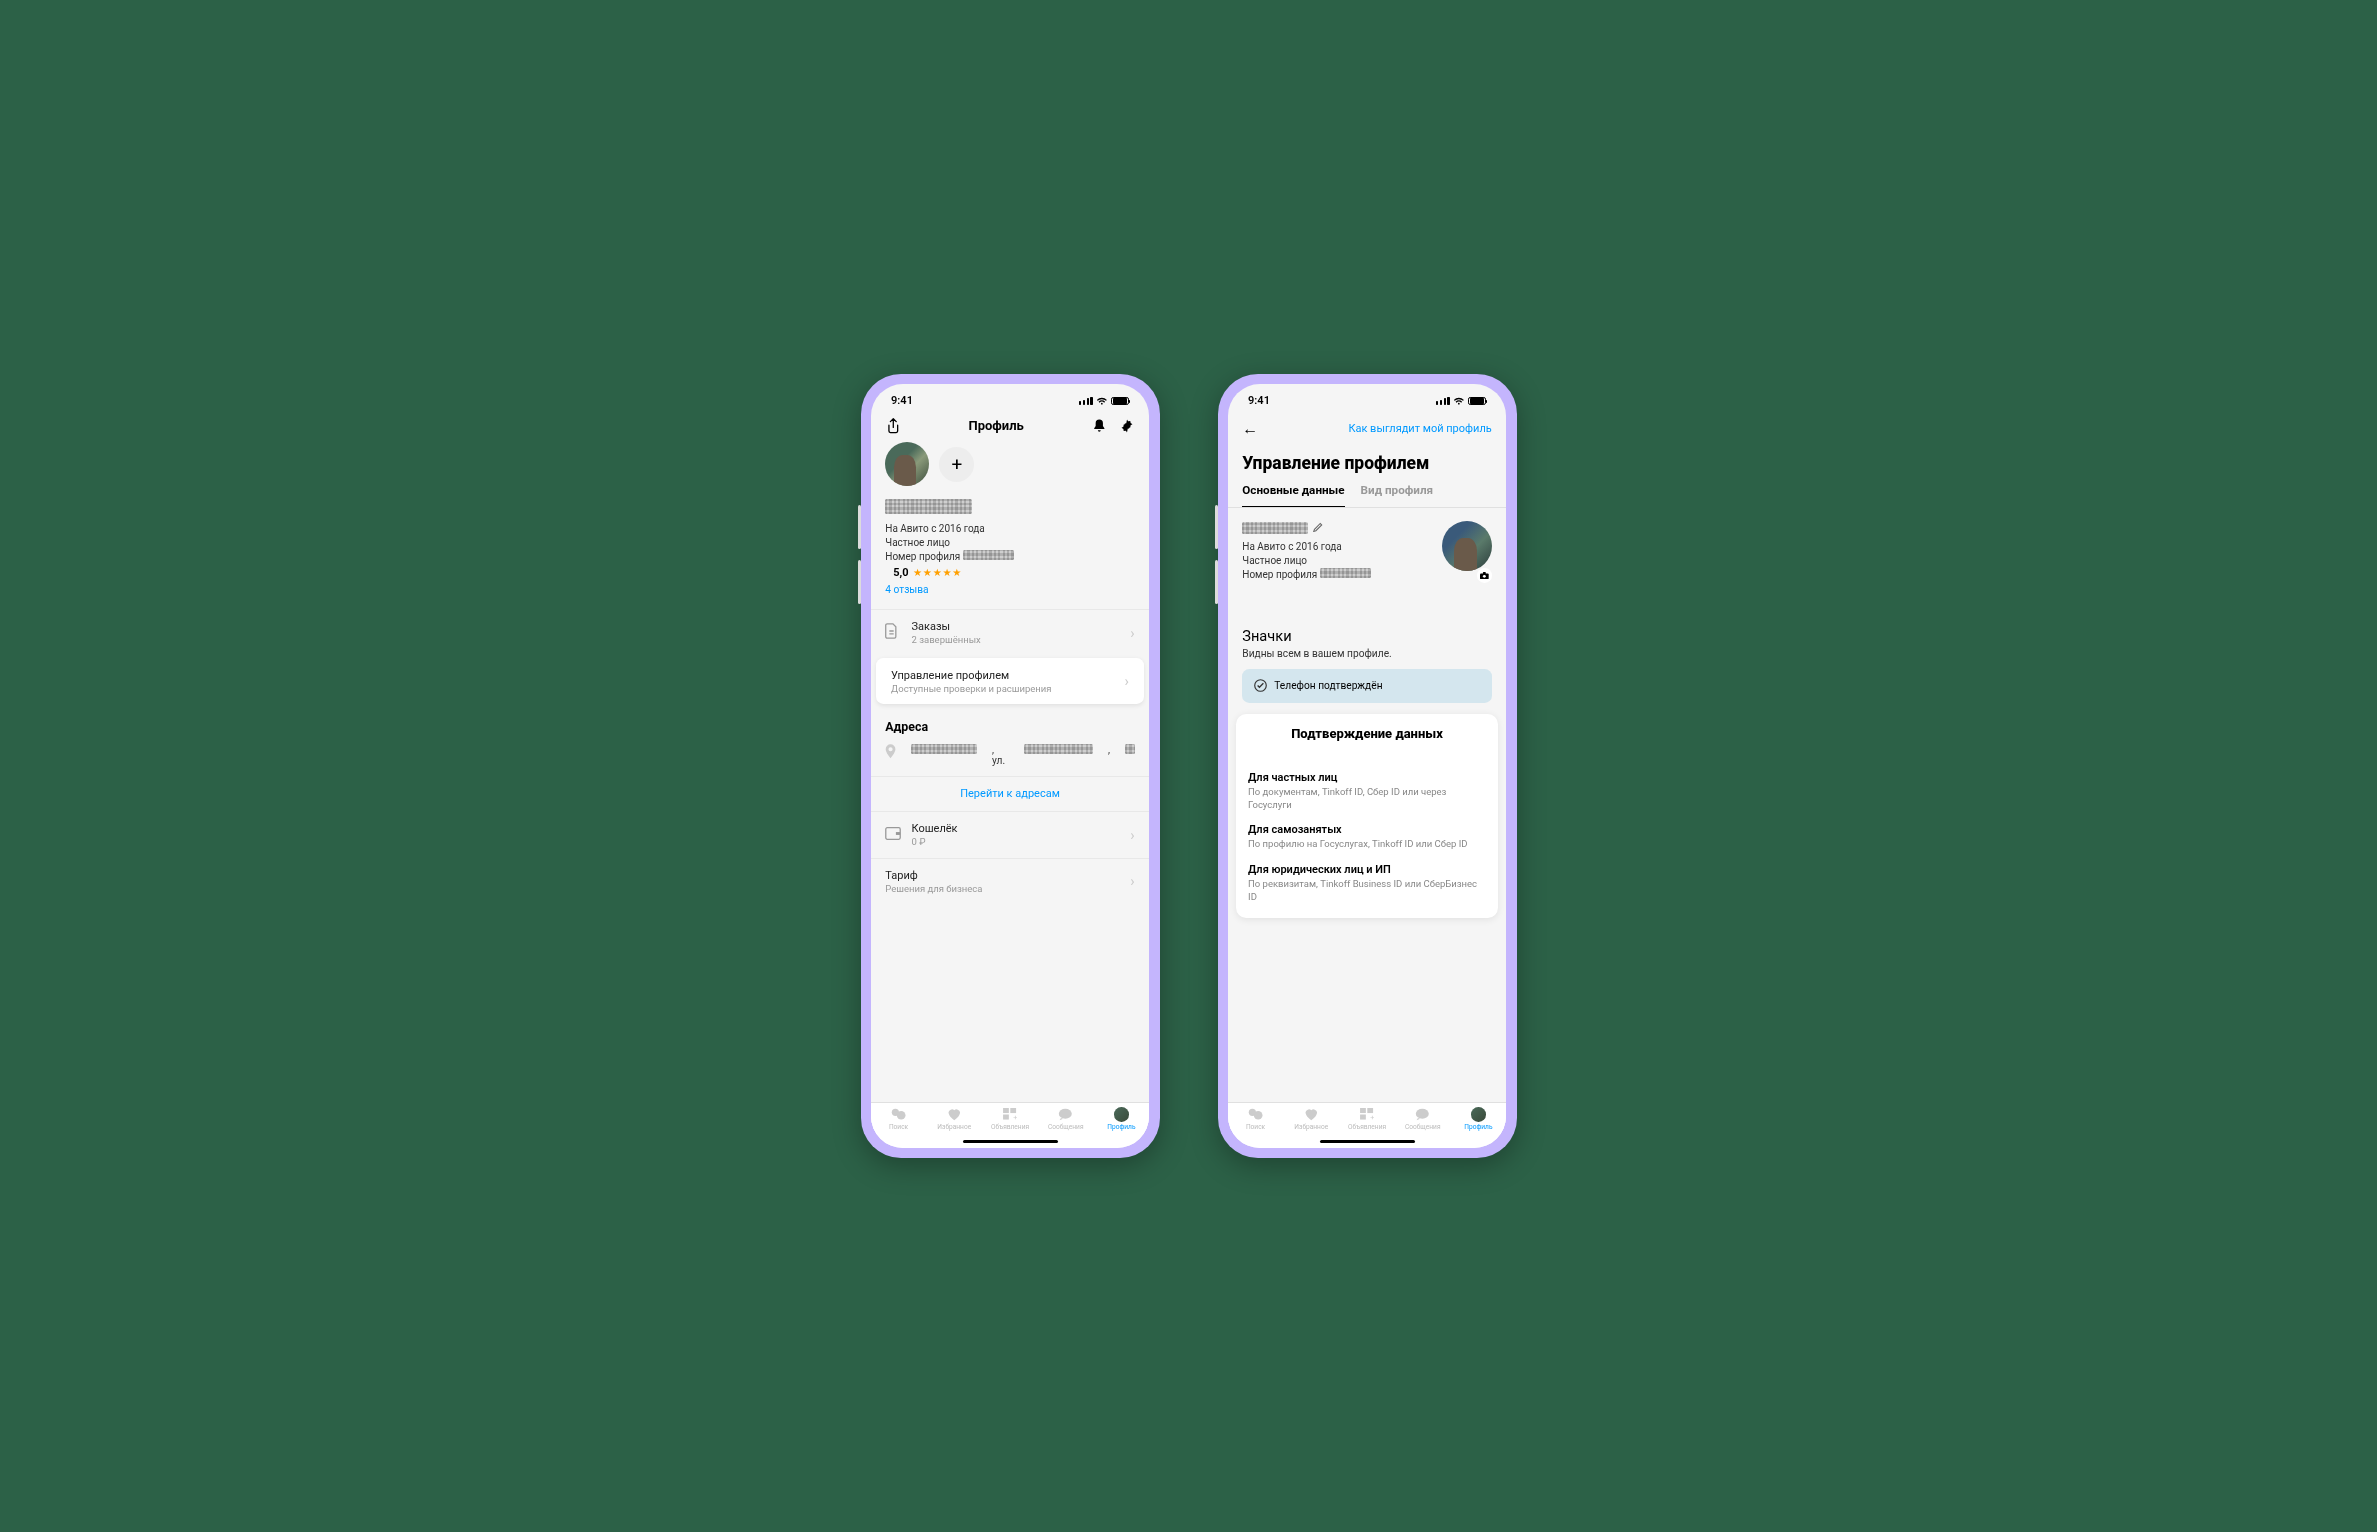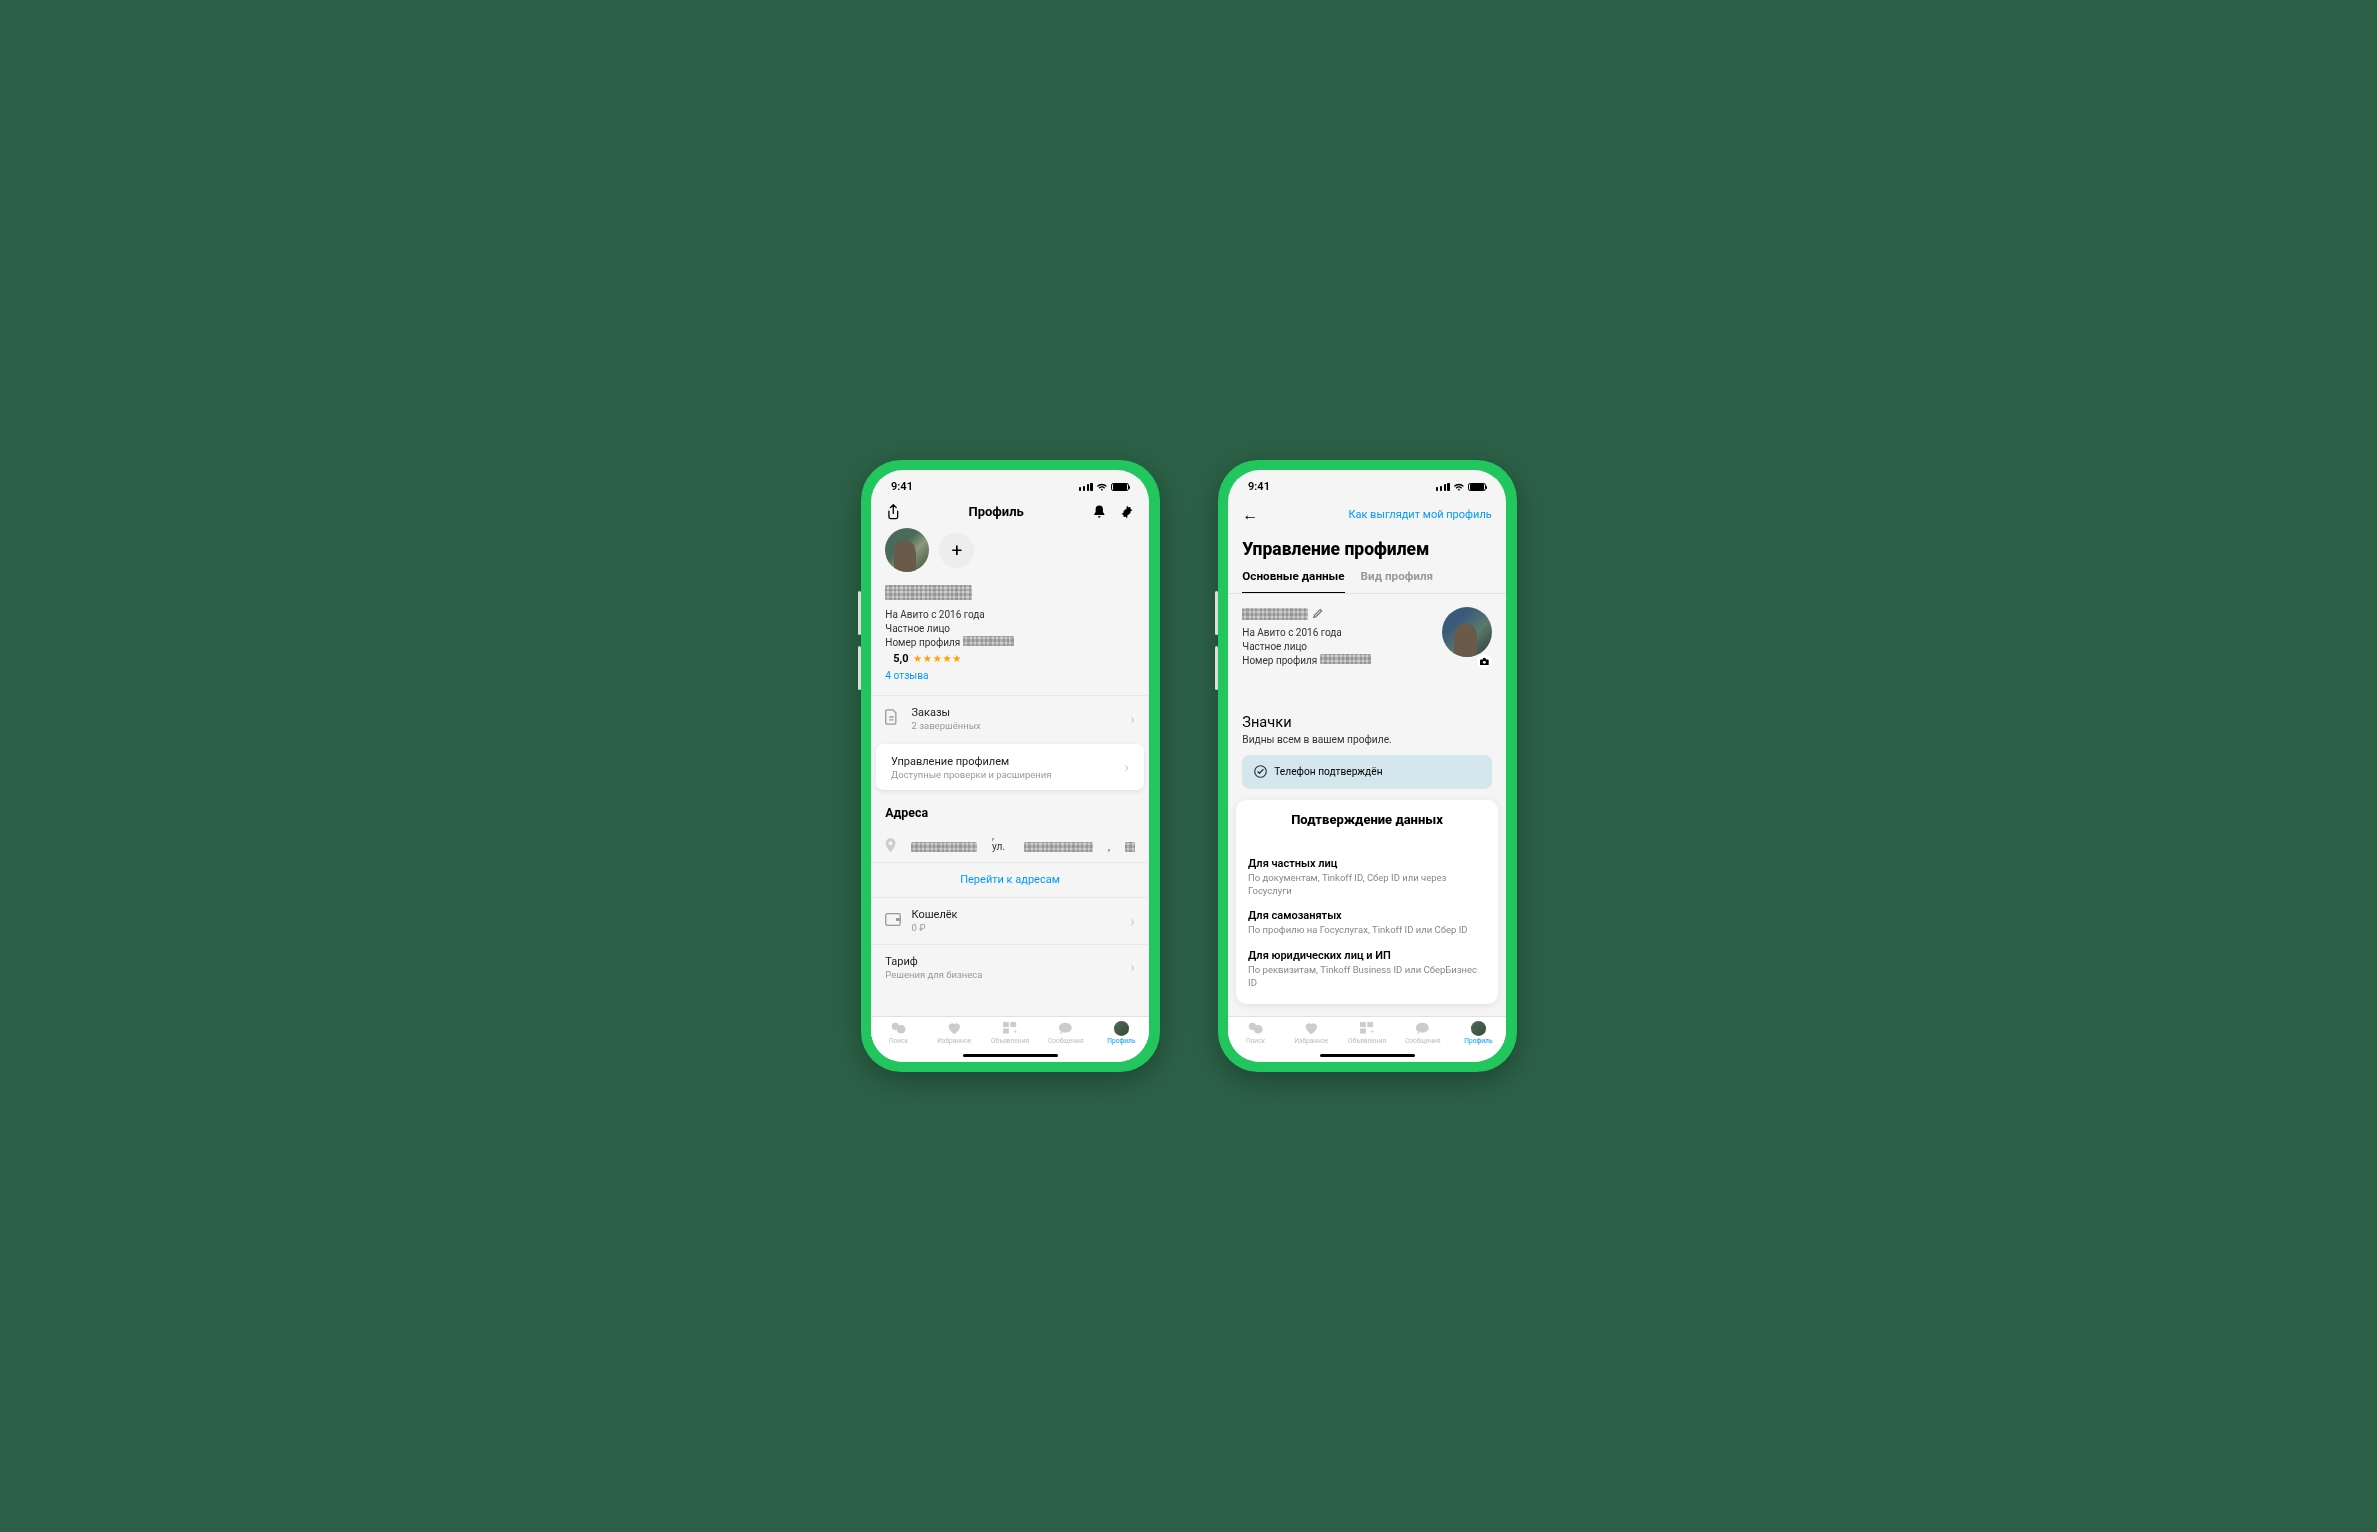--- a/index.html
+++ b/index.html
@@ -1,17 +1,17 @@
 <!DOCTYPE html>
 <html style="font-size:11.7px"><head>
   <meta charset="utf-8">
   <style>
     * { margin:0; padding:0; box-sizing:border-box; font-family:-apple-system,BlinkMacSystemFont,'Segoe UI',Roboto,sans-serif; }
     body { background:#2c6147; display:flex; justify-content:center; align-items:center; min-height:100vh; gap:58px; padding:44px; }
-    .phone { width:299px; height:612px; background:#22c55e; border-radius:40px; padding:10.2px; box-shadow:0 7.3px 29px rgba(0,0,0,.3); position:relative; }
+    .phone { width:299px; height:784px; background:#c4b5fd; border-radius:40px; padding:10.2px; box-shadow:0 7.3px 29px rgba(0,0,0,.3); position:relative; }
     .phone::before, .phone::after { content:''; position:absolute; left:-2.2px; width:2.9px; background:#dcdcdc; border-radius:1.5px; }
     .phone::before { top:131px; height:44px; }
     .phone::after { top:186px; height:44px; }
     .phone-inner { width:100%; height:100%; background:#f5f5f5; border-radius:32px; overflow:hidden; display:flex; flex-direction:column; position:relative; }
     .status-bar { display:flex; justify-content:space-between; align-items:center; padding:10.2px 20.4px 4.4px; font-size:11px; font-weight:600; }
     .status-icons { display:flex; gap:3.6px; align-items:center; }
     .bars { display:inline-flex; gap:1.5px; align-items:flex-end; }
     .bars span { width:2.2px; background:#000; border-radius:0.7px; }
     .bars span:nth-child(1){height:3.6px;} .bars span:nth-child(2){height:5.1px;} .bars span:nth-child(3){height:6.6px;} .bars span:nth-child(4){height:8px;}
     .wifi { width:11.7px; height:8.7px; }
@@ -36,21 +36,21 @@
     .stars { color:#ffa000; letter-spacing:0.7px; font-size:10.2px; }
     .reviews-link { color:#0099ff; font-size:10.2px; margin-top:4.4px; display:inline-block; }
     .menu-item { display:flex; align-items:center; padding:10.2px 14.6px; border-top:0.7px solid #e8e8e8; position:relative; cursor:pointer; }
     .menu-item.highlighted { background:#fff; border-radius:7.3px; margin:2.9px 5.8px; border:none; box-shadow:0 1.5px 4.4px rgba(0,0,0,.08); }
     .menu-icon { width:16px; margin-right:10.2px; color:#999; }
     .menu-text { flex:1; }
     .menu-title { font-size:11px; color:#222; }
     .menu-sub { font-size:9.5px; color:#999; margin-top:1.5px; }
     .chevron { color:#ccc; font-size:14.6px; }
     .section-title { font-size:12.4px; font-weight:700; padding:11.7px 14.6px 5.8px; }
-    .addr-row { display:flex; align-items:flex-end; padding:4.4px 14.6px 10.2px; gap:15px; font-size:10.2px; color:#333; }
+    .addr-row { display:flex; align-items:flex-start; padding:4.4px 14.6px 10.2px; gap:15px; font-size:10.2px; color:#333; }
     .addr-pixel1 { width:69px; height:10.2px; }
     .addr-pixel2 { width:73px; height:10.2px; }
     .addr-pixel3 { width:10.2px; height:10.2px; }
     .address-link { text-align:center; padding:10.2px; color:#0099ff; font-size:11px; border-top:0.7px solid #e8e8e8; cursor:pointer; }
     .tab-bar { display:flex; border-top:0.7px solid #e0e0e0; background:#fff; padding:4.4px 0 2.9px; }
     .tab { flex:1; display:flex; flex-direction:column; align-items:center; gap:1.5px; cursor:pointer; color:#bbb; }
     .tab.active { color:#0099ff; }
     .tab-icon { width:17.5px; height:14.6px; display:flex; align-items:center; justify-content:center; }
     .tab-label { font-size:6.6px; }
     .tab-avatar { width:14.6px; height:14.6px; border-radius:50%; background:linear-gradient(135deg,#4a6a5a,#3a4a3a); }

